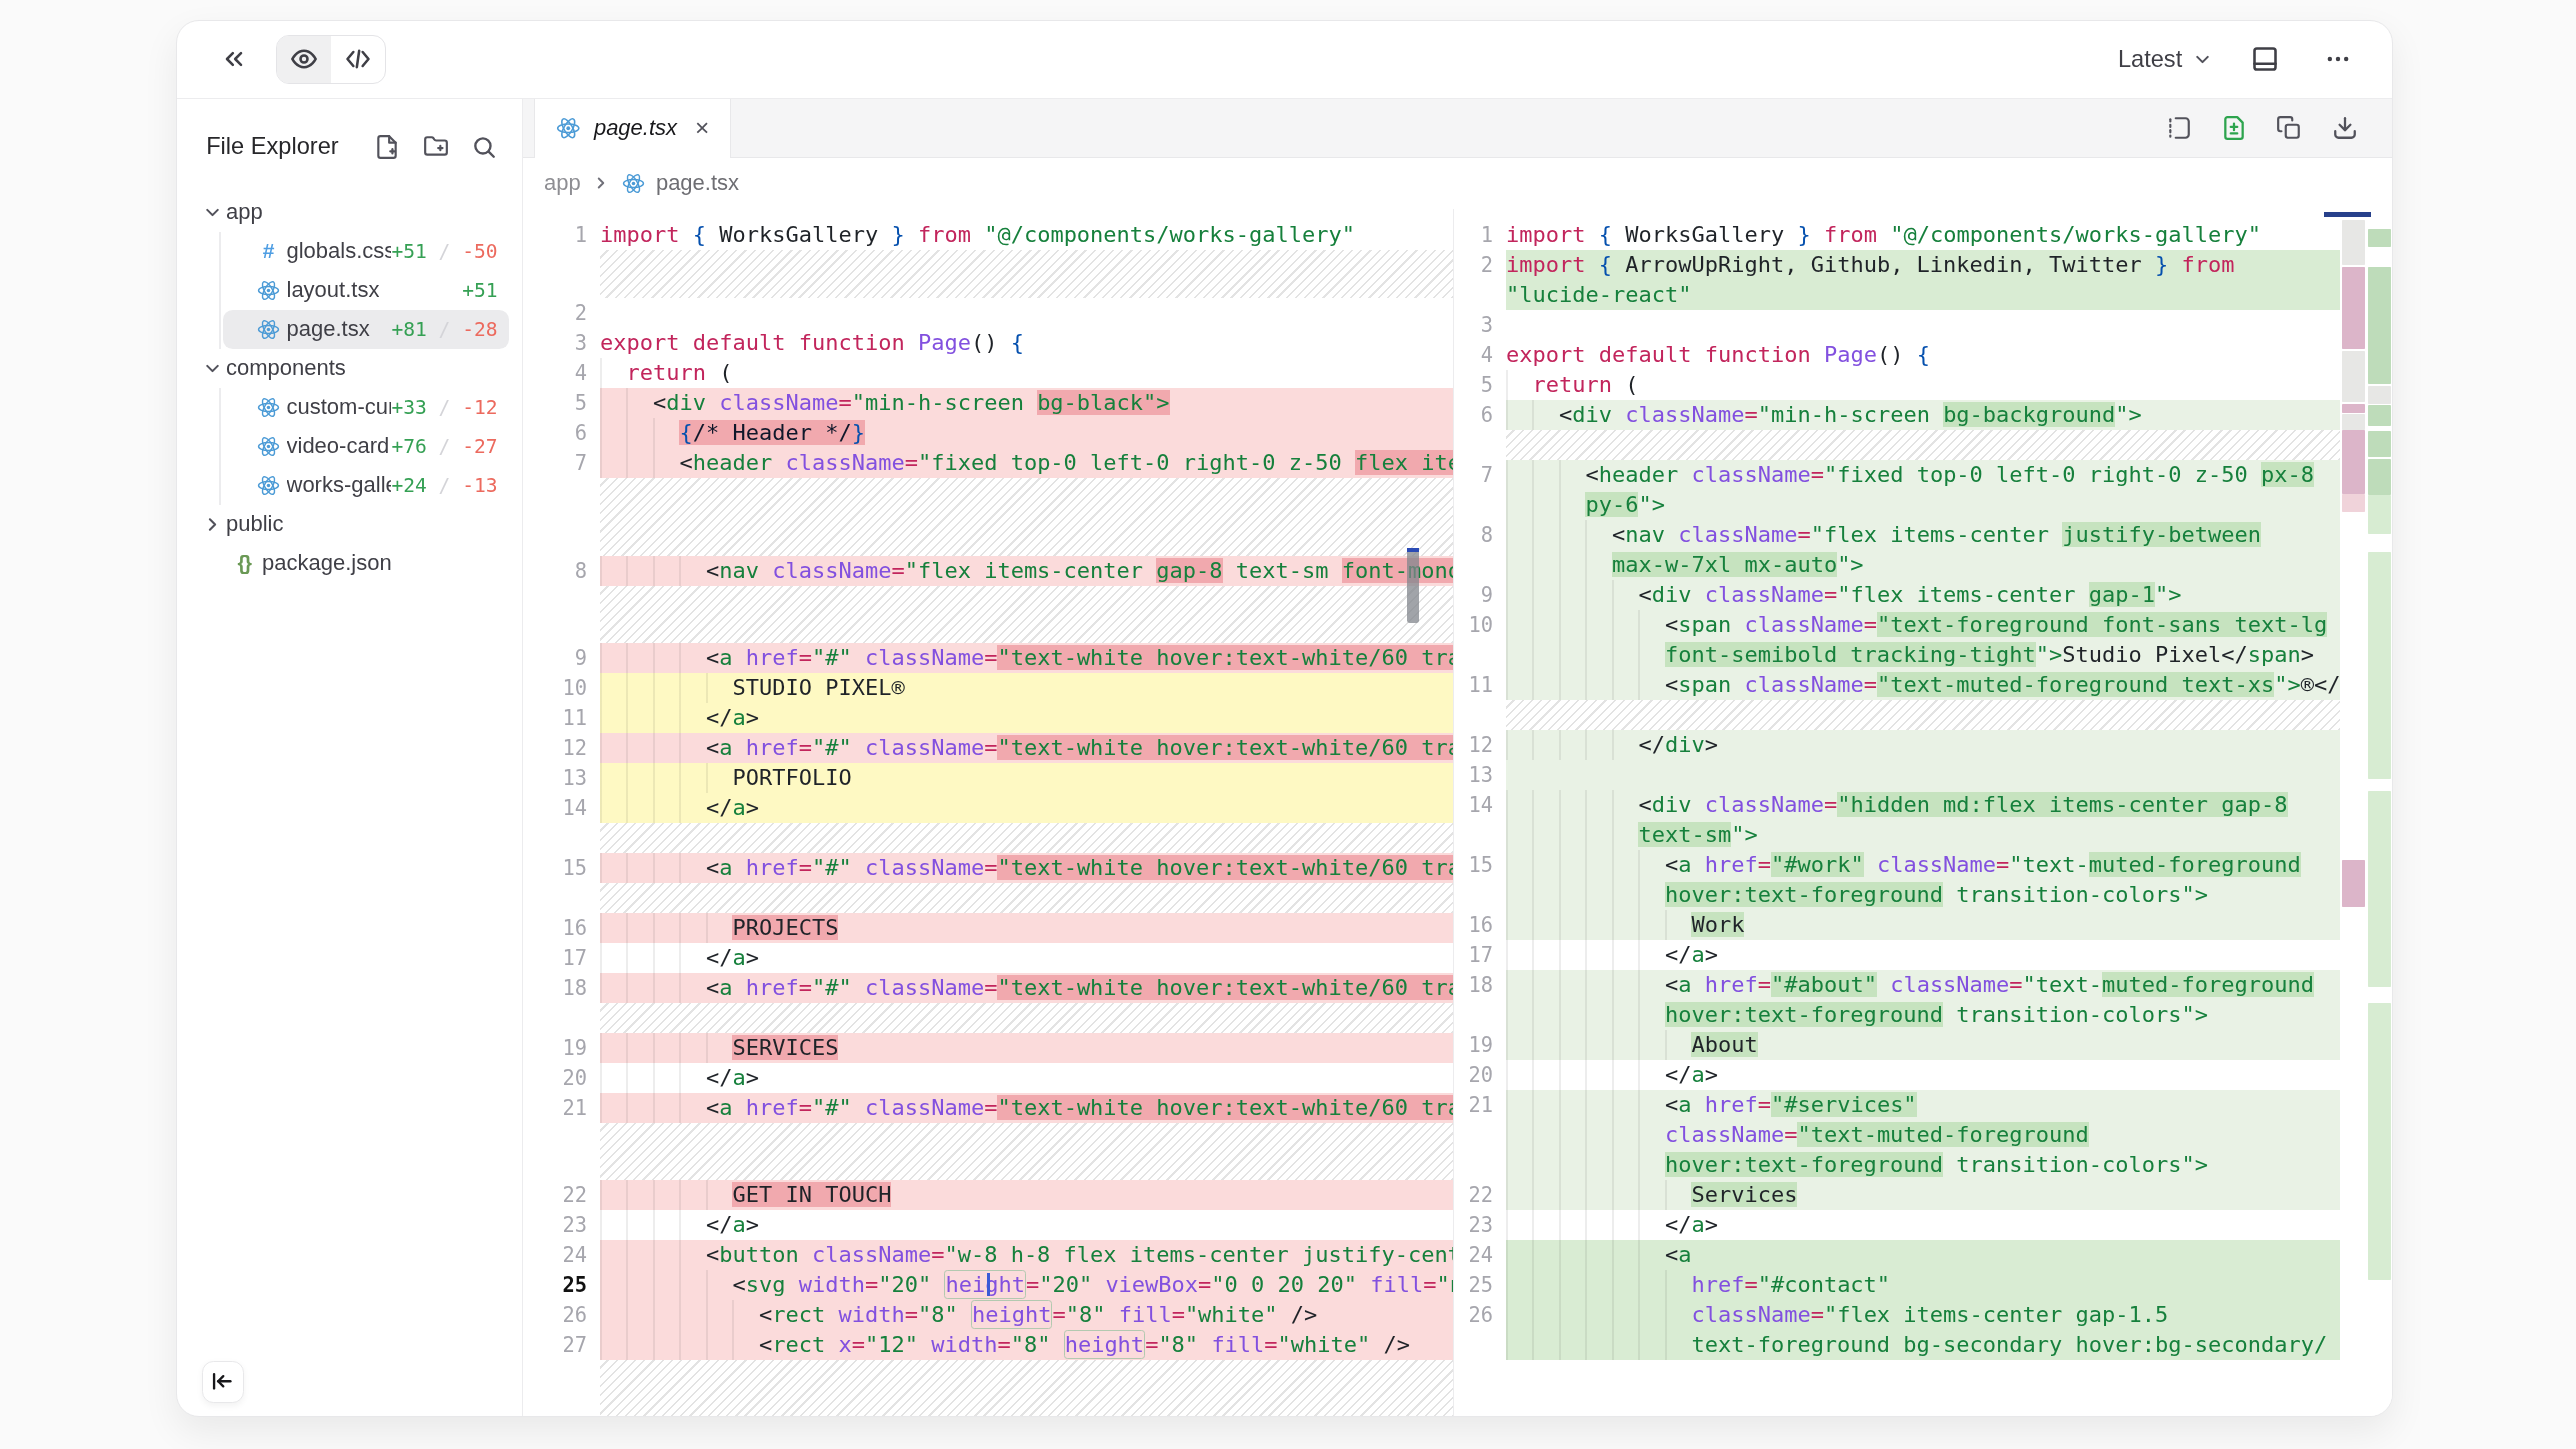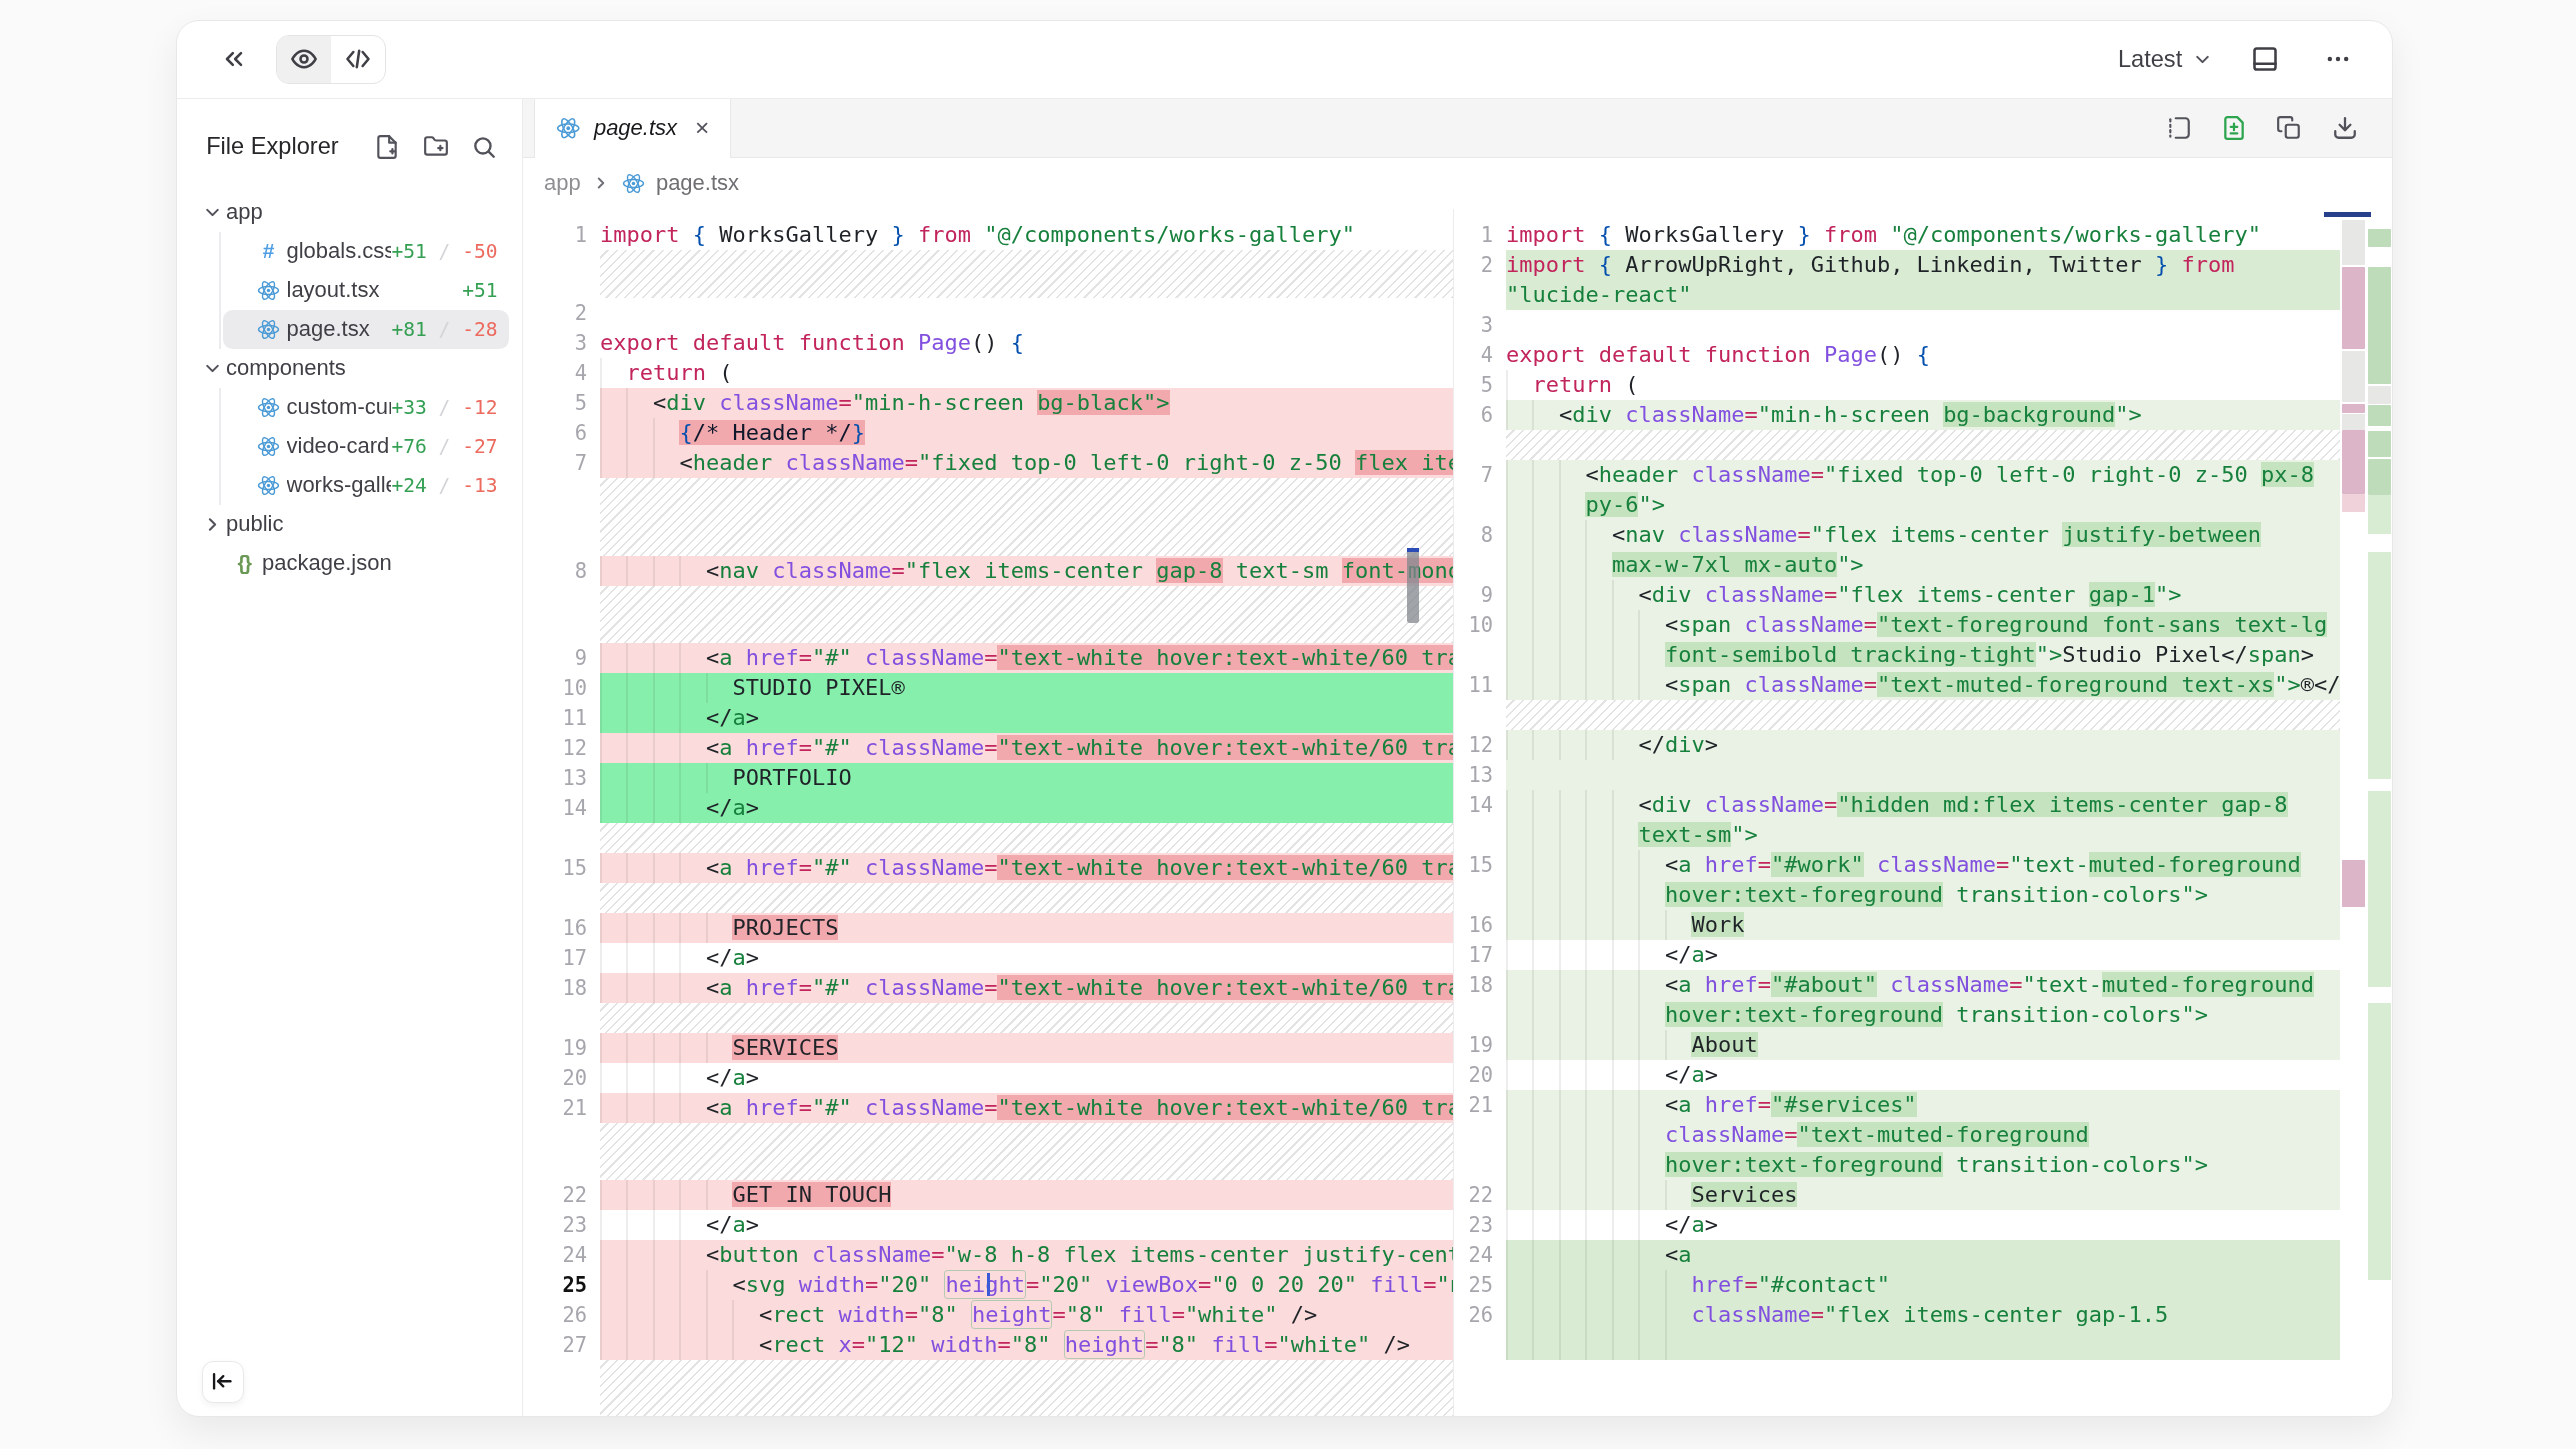--- a/index.html
+++ b/index.html
@@ -76,21 +76,21 @@
   .ln { flex:none; text-align:right; color:#a6a6ad; font-size:20.4px;
     padding-right:13px; background:#fff; }
   .left .ln { width:77px; } .right .ln { width:52px; }
   .ln.act { color:#111; font-weight:bold; }
   .codeline { flex:1; min-width:0; overflow:hidden; white-space:pre; color:#1f2328; }
   .hcode { flex:1; background:repeating-linear-gradient(135deg,#ffffff 0 4.9px,#e3e3e3 4.9px 6.5px); }
   .ind { display:inline-block; height:30px; vertical-align:top;
     background:repeating-linear-gradient(90deg, rgba(0,0,0,.07) 0 1.6px, transparent 1.6px 2ch); }
   .ctx  .codeline { background:#fff; }
   .del  .codeline { background:#fbdbdb; }
-  .del2 .codeline { background:#86efac; }
+  .del2 .codeline { background:#fef9c3; }
   .add  .codeline { background:#e9f2e5; }
   .add2 .codeline { background:#d9ecd3; }
   .sg.sd { background:#f1a9ae; }
   .sg.sa { background:#c6e3bf; }
   .k{color:#c2255c;} .o{color:#c2255c;} .t{color:#16803c;} .s{color:#16803c;}
   .a{color:#8250df;} .f{color:#8250df;} .b{color:#0550ae;} .p{color:#1f2328;} .c{color:#0f172a;}
   .sg.box { border:1.6px solid #b3c9b0; border-radius:3.3px; padding:0.8px 0; }
   .sg.cw { position:relative; }
   .sg.cw::after { content:""; position:absolute; left:52%; top:1.6px; bottom:1.6px; width:3.3px; background:#3b5bd6; }
 
@@ -649,21 +649,21 @@
             <div class="drow add2">
               <span class="ln">25</span>
               <span class="codeline"><span class="ind" style="width: 14ch;"></span><span class="sg a">href</span><span class="sg o">=</span><span class="sg s">"#contact"</span></span>
             </div>
             <div class="drow add2">
               <span class="ln">26</span>
               <span class="codeline"><span class="ind" style="width: 14ch;"></span><span class="sg a">className</span><span class="sg o">=</span><span class="sg s">"flex items-center gap-1.5</span></span>
             </div>
             <div class="drow add2">
               <span class="ln"></span>
-              <span class="codeline"><span class="ind" style="width: 14ch;"></span></span>
+              <span class="codeline"><span class="ind" style="width: 14ch;"></span><span class="sg s">text-foreground bg-secondary hover:bg-secondary/</span></span>
             </div>
           </div>
         <div class="minimap" id="minimap">
             <div class="mm-block mm-gray" style="left: 1.6px; width: 23px; top: 11.4px; height: 45px;"></div>
             <div class="mm-block mm-pink" style="left: 1.6px; width: 23px; top: 58px; height: 82px;"></div>
             <div class="mm-block mm-gray" style="left: 1.6px; width: 23px; top: 142px; height: 51px;"></div>
             <div class="mm-block mm-pink" style="left: 1.6px; width: 23px; top: 195px; height: 9.8px;"></div>
             <div class="mm-block mm-gray" style="left: 1.6px; width: 23px; top: 205px; height: 16.3px;"></div>
             <div class="mm-block mm-pink" style="left: 1.6px; width: 23px; top: 221px; height: 64px;"></div>
             <div class="mm-block mm-lpink" style="left: 1.6px; width: 23px; top: 285px; height: 18px;"></div>

